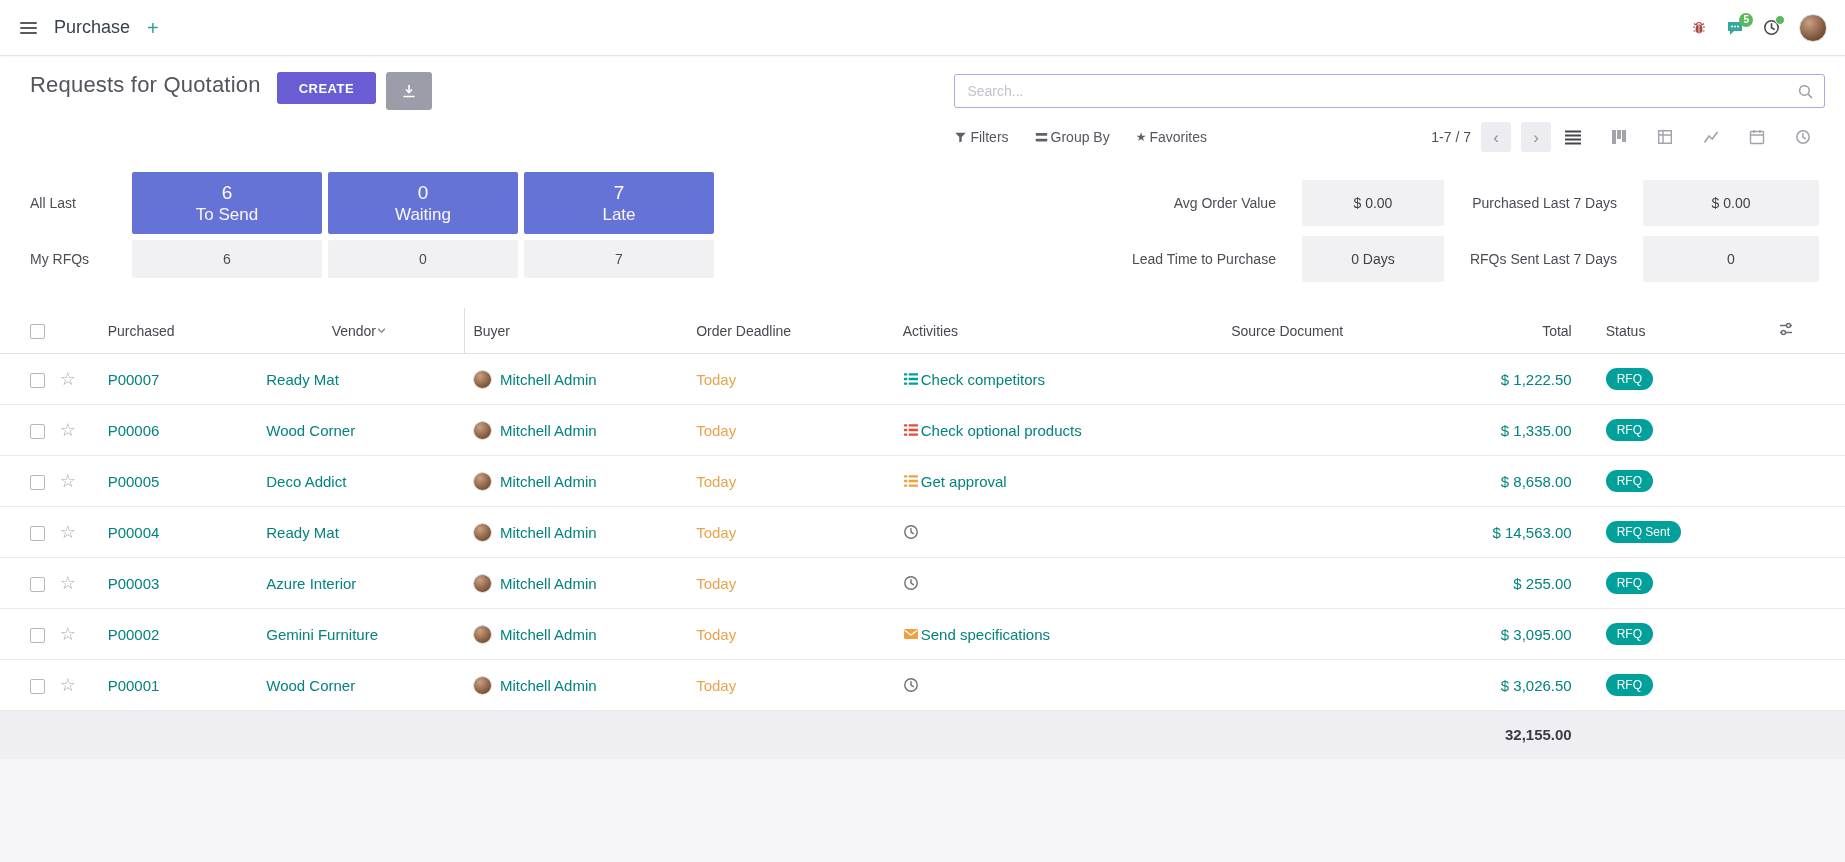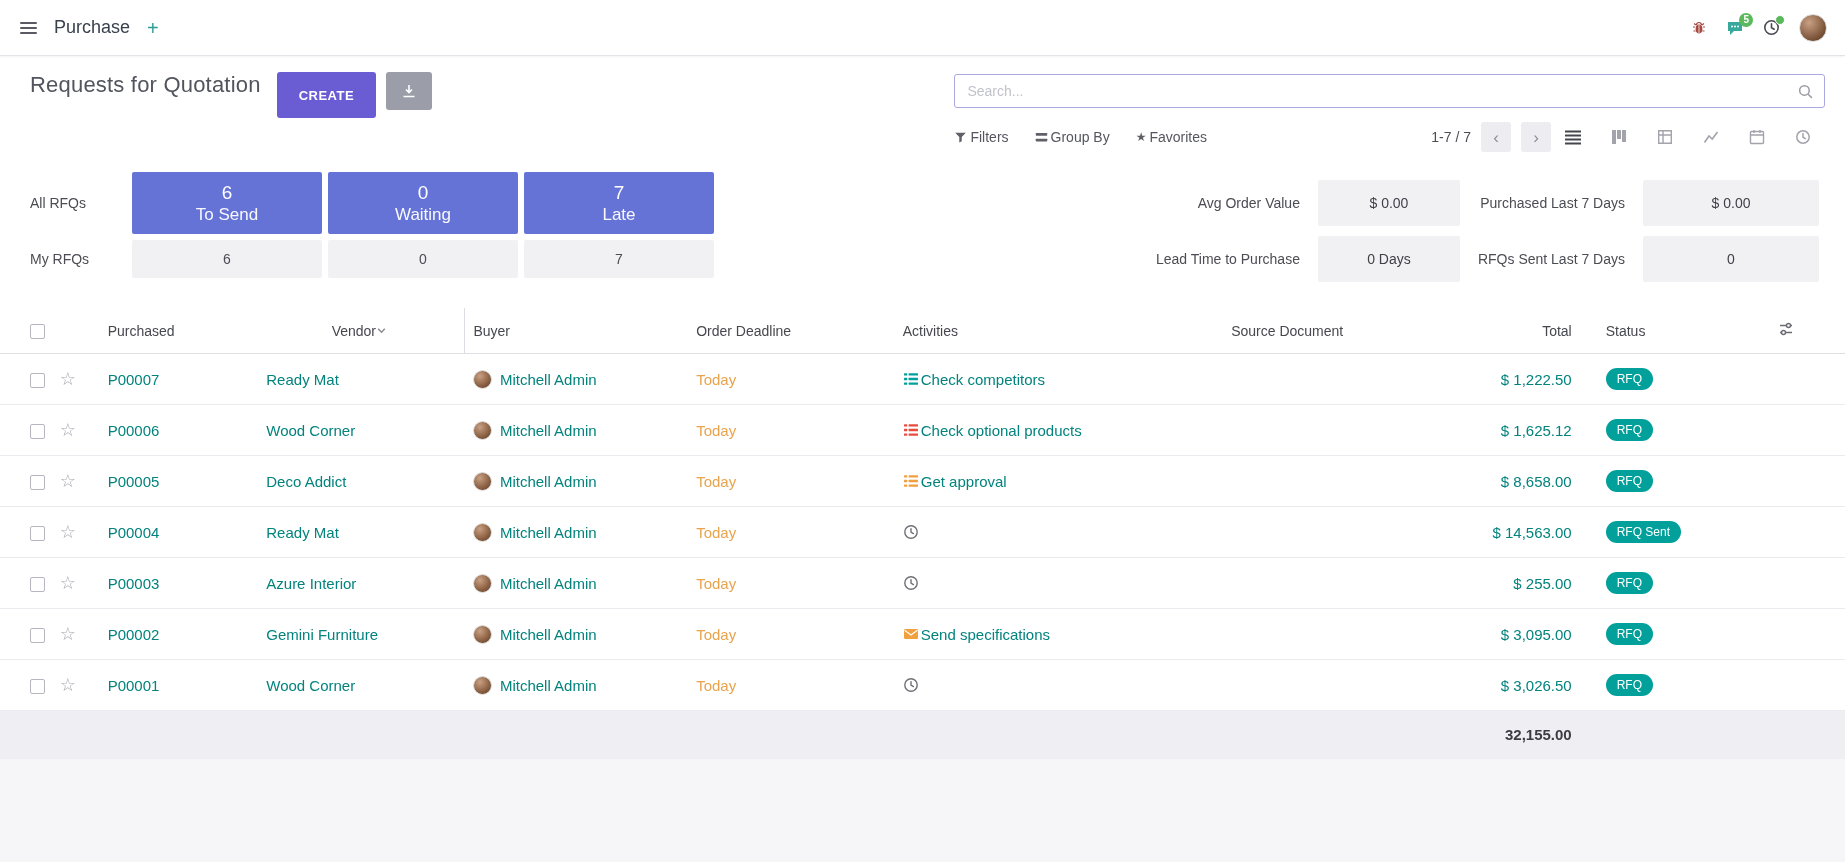--- a/index.html
+++ b/index.html
@@ -22,21 +22,21 @@
   .dot-badge{position:absolute;top:-4px;right:-5px;width:10px;height:10px;border-radius:50%;background:#5cb85c;border:1px solid #fff}
   .avatar{width:28px;height:28px;border-radius:50%;cursor:pointer;border:1px solid #ddd;
           background:radial-gradient(circle at 35% 30%,#caa084,#7c553a 65%,#53381f)}
 
   
   .sheet{background:#fff;flex:0 0 auto}
   .control-panel{display:flex;justify-content:space-between;align-items:flex-start;padding:16px 20px 6px 30px;background:#fff}
   .cp-left{display:flex;gap:16px}
   .cp-title{font-size:22px;font-weight:400;color:#52555e;letter-spacing:.2px}
   .cp-buttons{display:flex;gap:10px}
-  .btn-create{background:#6a5cd3;color:#fff;border:none;border-radius:3px;height:46px;padding:0 22px;
+  .btn-create{background:#6a5cd3;color:#fff;border:none;border-radius:3px;height:32px;padding:0 22px;
               font-size:13px;font-weight:600;letter-spacing:.5px;cursor:pointer;font-family:inherit}
   .btn-export{height:38px;width:46px;background:#9b9ea8;border:none;border-radius:3px;display:flex;
               align-items:center;justify-content:center;cursor:pointer}
   .cp-right{width:48.5%;display:flex;flex-direction:column;gap:14px;padding-top:2px}
   .searchbox{height:34px;border:1px solid #a9a8e0;border-radius:3px;display:flex;align-items:center;background:#fff}
   .search-input{flex:1;height:100%;border:0;outline:0;padding:0 12px;font-size:14px;color:#444;font-family:inherit;background:transparent}
   .search-input::placeholder{color:#c2c2cc}
   .search-icon{padding:0 10px;display:flex;cursor:pointer}
   .cp-right-row{display:flex;align-items:center}
   .search-opts{display:flex;gap:26px}
@@ -54,21 +54,21 @@
   .dashboard{display:flex;justify-content:space-between;padding:14px 26px 0 30px;background:#fff}
   .dash-left{display:grid;grid-template-columns:96px 190px 190px 190px;grid-template-rows:62px 38px;gap:6px}
   .dash-label{display:flex;align-items:center;font-size:14px;color:#4c4c55}
   .tile-blue{background:#6673d6;color:#fff;border-radius:2px;display:flex;flex-direction:column;
              align-items:center;justify-content:center;cursor:pointer}
   .tile-blue .num{font-size:19px;line-height:1.25}
   .tile-blue .lbl{font-size:17px;opacity:.95}
   .tile-gray{background:#f1f1f4;display:flex;align-items:center;justify-content:center;font-size:14px;
              color:#4c4c55;cursor:pointer;border-radius:2px}
   .dash-stats{display:grid;grid-template-columns:auto 142px auto 176px;grid-template-rows:62px 38px;
-              gap:6px 18px;align-items:center}
+              gap:6px 26px;align-items:center}
   .stat-label{text-align:right;font-size:14px;color:#4c4c55;white-space:nowrap}
   .stat-value{background:#f1f1f4;height:46px;display:flex;align-items:center;justify-content:center;
               font-size:14px;color:#3f3f46;border-radius:2px}
 
   
   .table-wrap{margin-top:30px;background:#fff}
   table{width:100%;border-collapse:collapse;table-layout:fixed}
   thead th{font-size:14px;color:#474750;font-weight:500;text-align:left;padding:13px 8px;
            border-bottom:1px solid #dfdfe4;white-space:nowrap;overflow:hidden;cursor:pointer}
   th.c-sel,td.c-sel{padding-left:30px}
@@ -242,21 +242,21 @@
                   <path d="M8 4.5V8.2l2.4 1.4" fill="none" stroke="currentColor" stroke-width="1.5" stroke-linecap="round"></path>
                 </svg>
               </button>
             </div>
         </div>
       </div>
     </div>
 
     <div class="dashboard">
       <div class="dash-left">
-        <div class="dash-label">All RFQs</div>
+        <div class="dash-label">All Last</div>
         <div class="tile-blue">
           <span class="num">6</span>
           <span class="lbl">To Send</span>
         </div>
         <div class="tile-blue">
           <span class="num">0</span>
           <span class="lbl">Waiting</span>
         </div>
         <div class="tile-blue">
           <span class="num">7</span>
@@ -386,21 +386,21 @@
                         <rect x="5.6" y="6.8" width="9.4" height="2.4" rx=".5"></rect>
                         <rect x="1" y="11.4" width="3.2" height="2.4" rx=".5"></rect>
                         <rect x="5.6" y="11.4" width="9.4" height="2.4" rx=".5"></rect>
                       </g>
                     </svg>
                   </span>
                   <span>Check optional products</span>
                 </span>
               </td>
               <td><span></span></td>
-              <td class="td-amount"><span class="amount">$ 1,625.12</span></td>
+              <td class="td-amount"><span class="amount">$ 1,335.00</span></td>
               <td><span class="badge-status">RFQ</span></td>
               <td></td>
             </tr>
             <tr>
               <td class="c-sel"><span class="cb"></span></td>
               <td class="c-star"><span class="star">☆</span></td>
               <td><span class="link">P00005</span></td>
               <td><span class="link">Deco Addict</span></td>
               <td>
                 <span class="buyer-wrap">

